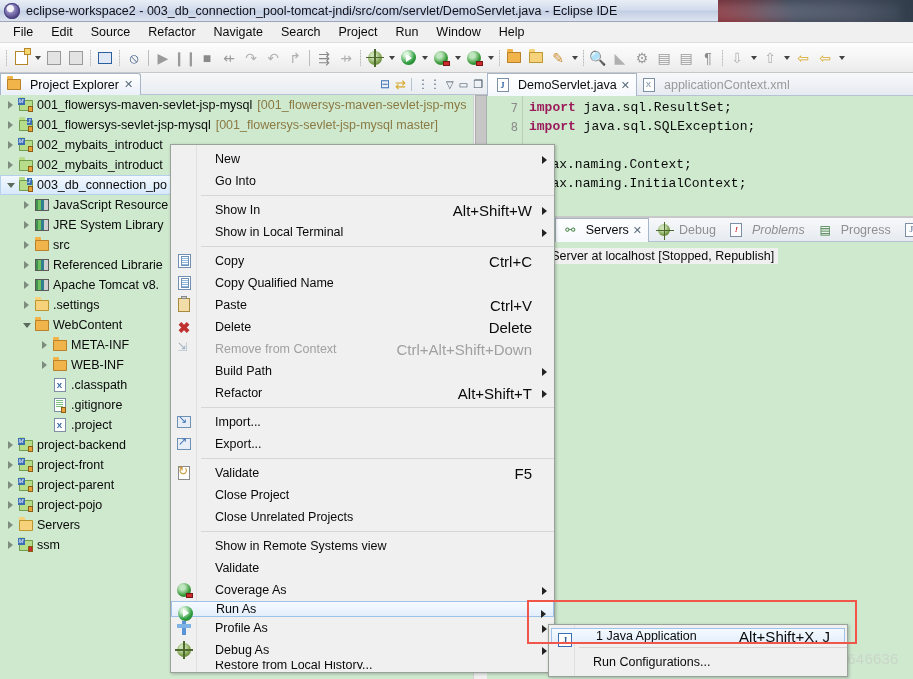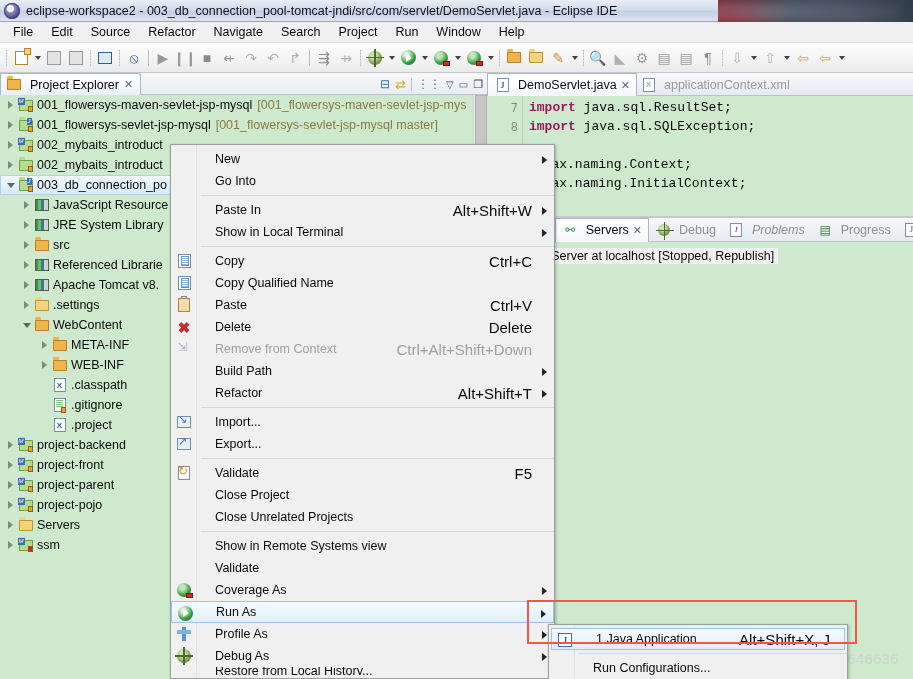--- a/index.html
+++ b/index.html
@@ -160,21 +160,21 @@
     padding:3px 0;
   }
   .ctx .gutter-col{position:absolute;left:0;top:0;bottom:0;width:26px;background:#f0f0f0;border-right:1px solid #e0e0e0;}
   .citem{ position:relative; height:22px; display:flex;align-items:center; font-size:12.5px; color:#0a0a0a; }
   .citem .cico{position:absolute;left:4px;top:3px;width:18px;height:16px;display:flex;align-items:center;justify-content:center;}
   .citem .ctext{ margin-left:44px; }
   .citem .caccel{ position:absolute;right:22px;font-size:15px;color:#0a0a0a;}
   .citem .carrow{ position:absolute;right:7px;top:8px;width:0;height:0;
     border-top:4px solid transparent;border-bottom:4px solid transparent;border-left:5px solid #222;}
   .citem.disabled .ctext,.citem.disabled .caccel{color:#a0a0a0;}
-  .citem.hl{background:linear-gradient(180deg,#f5faff,#e3eefb);border:1px solid #9dc4e8;height:22px;}
+  .citem.hl{background:linear-gradient(180deg,#f5faff,#e3eefb);border:1px solid #9dc4e8;height:16px;}
   .csep{height:1px;background:#d6d6d6;margin:3px 0 3px 30px;}
   .icn-copy{width:13px;height:14px;background:#fff;box-shadow:0 0 0 1px #6f8fb5 inset;position:relative;}
   .icn-copy:after{content:"";position:absolute;left:3px;top:2px;width:8px;height:10px;background:
     linear-gradient(#8fb6dd 0 1px,#fff 0 2px) repeat-y;background-size:8px 2px;box-shadow:0 0 0 1px #6f8fb5 inset;}
   .icn-paste{width:12px;height:14px;background:#f2dca8;box-shadow:0 0 0 1px #a98a3d inset;position:relative;}
   .icn-paste:after{content:"";position:absolute;left:3px;top:-2px;width:6px;height:3px;background:#cfcfcf;box-shadow:0 0 0 1px #8a8a8a inset;}
   .icn-del{color:#c03030;font-weight:bold;font-size:15px;line-height:1;}
   .icn-imp{width:14px;height:12px;background:#e8eef6;box-shadow:0 0 0 1px #6f8fb5 inset;position:relative;}
   .icn-imp:after{content:"↘";position:absolute;left:1px;top:-3px;font-size:11px;color:#3b6fb5;}
   .icn-exp{width:14px;height:12px;background:#e8eef6;box-shadow:0 0 0 1px #6f8fb5 inset;position:relative;}
@@ -622,21 +622,21 @@
 
     <div class="citem">
       <span class="ctext">New</span>
       <span class="carrow"></span>
     </div>
     <div class="citem">
       <span class="ctext">Go Into</span>
     </div>
     <div class="csep"></div>
     <div class="citem">
-      <span class="ctext">Paste In</span>
+      <span class="ctext">Show In</span>
       <span class="caccel">Alt+Shift+W</span>
       <span class="carrow"></span>
     </div>
     <div class="citem">
       <span class="ctext">Show in Local Terminal</span>
       <span class="carrow"></span>
     </div>
     <div class="csep"></div>
     <div class="citem">
       <span class="cico">

